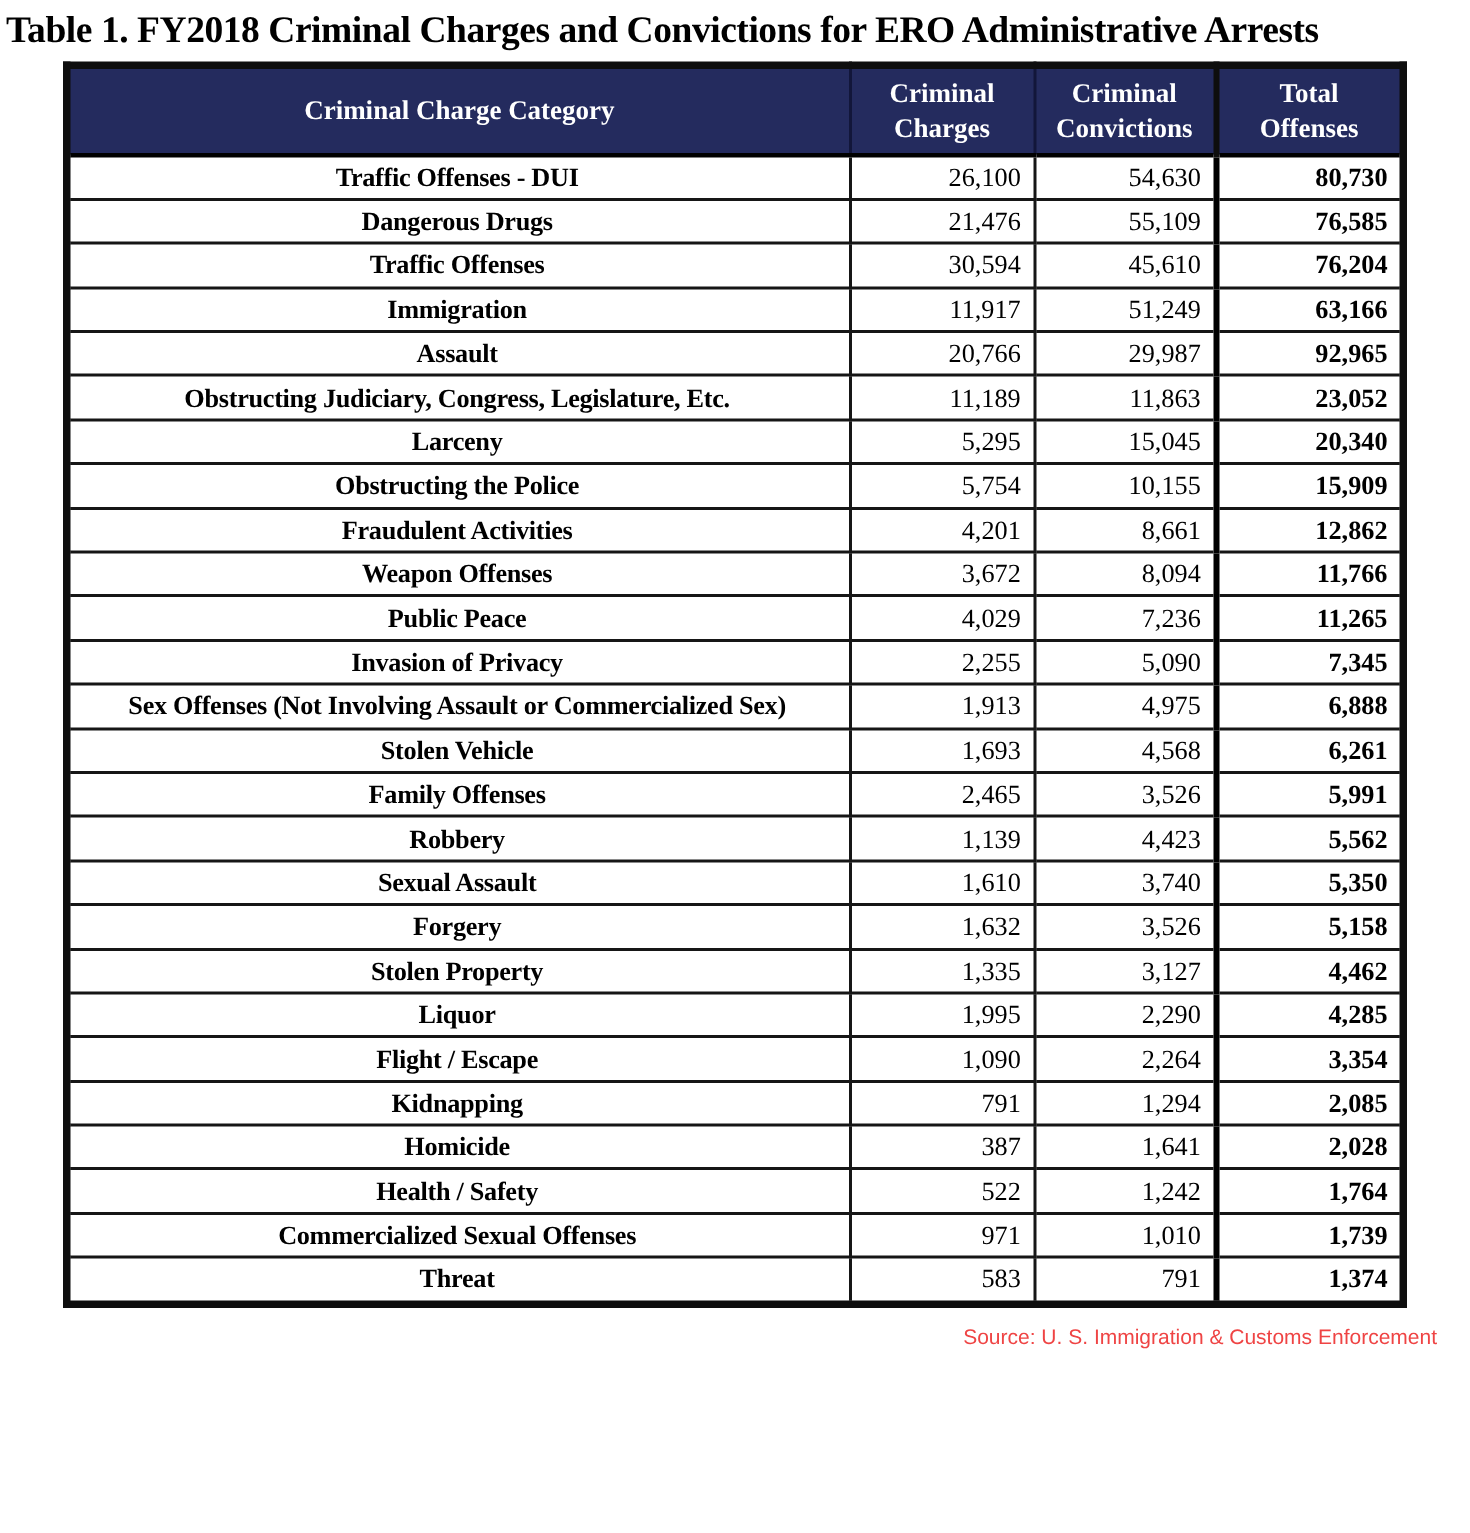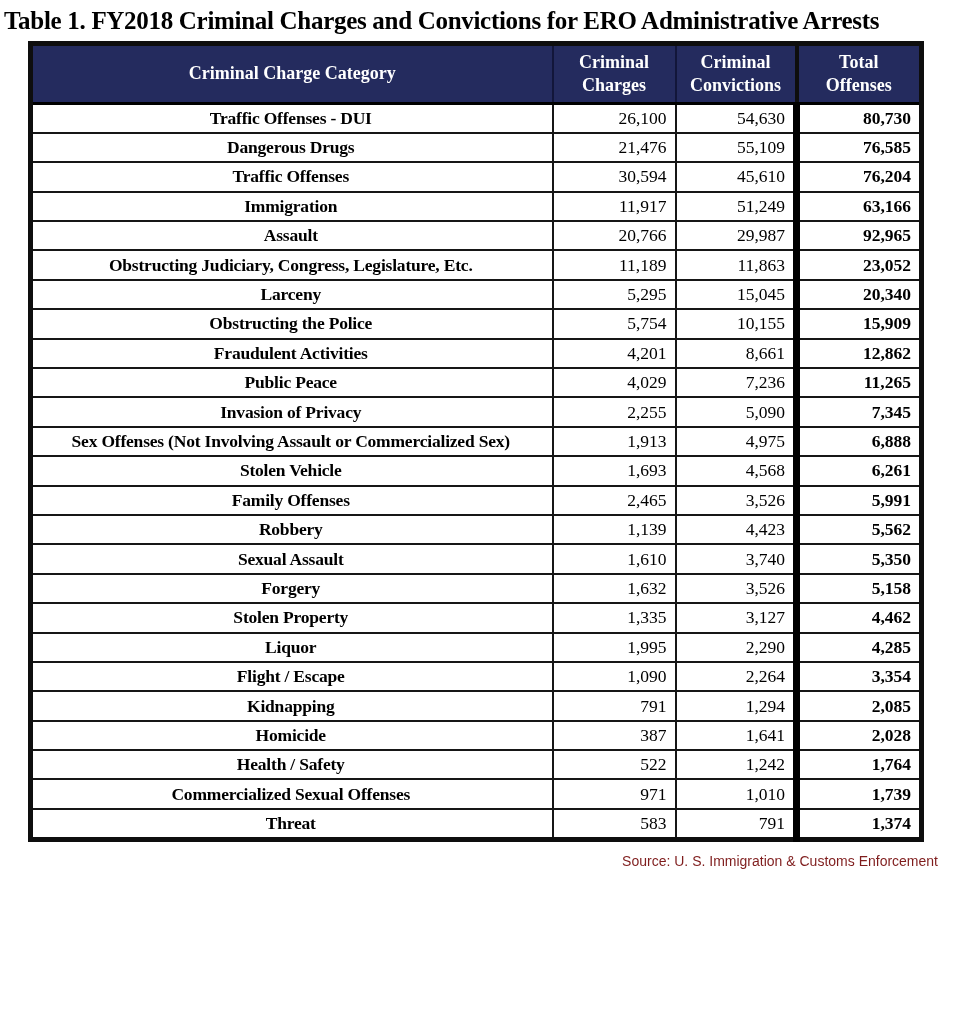--- a/index.html
+++ b/index.html
@@ -19,21 +19,21 @@
   }
   .page-title {
     font-weight: bold;
     font-size: 25px;
     line-height: 1.1;
     padding: 7px 2px 6px 4px;
     white-space: nowrap;
     letter-spacing: -0.3px;
   }
   .table-wrap {
-    margin-left: 28px;
+    margin-left: 42px;
     width: 896px;
   }
   table.data-table {
     border-collapse: collapse;
     width: 896px;
     table-layout: fixed;
     border: 5px solid #0e0e0e;
   }
   col.c-cat   { width: 522px; }
   col.c-chg   { width: 123px; }
@@ -69,29 +69,30 @@
     text-align: center;
     padding-left: 5px;
     font-weight: 600;
     letter-spacing: -0.2px;
   }
   tbody td.num {
     text-align: right;
   }
   tbody td.total {
     font-weight: bold;
-    border-left: 7px solid #000000;
+    border-left: 4px solid #000000;
   }
   .source-line {
     font-family: "Liberation Sans", sans-serif;
     font-size: 14px;
-    color: #7f1d1d;
+    color: #ef4444;
     text-align: right;
     width: 938px;
     margin-top: 11px;
+    padding-left: 20px;
   }
 </style>
 </head>
 <body>
 
 <div class="page">
 
   <div class="page-title">Table 1. FY2018 Criminal Charges and Convictions for ERO Administrative Arrests</div>
 
   <div class="table-wrap">
@@ -159,20 +160,26 @@
             <td class="num">10,155</td>
             <td class="num total">15,909</td>
           </tr>
           <tr>
             <td class="cat">Fraudulent Activities</td>
             <td class="num">4,201</td>
             <td class="num">8,661</td>
             <td class="num total">12,862</td>
           </tr>
           <tr>
+            <td class="cat">Weapon Offenses</td>
+            <td class="num">3,672</td>
+            <td class="num">8,094</td>
+            <td class="num total">11,766</td>
+          </tr>
+          <tr>
             <td class="cat">Public Peace</td>
             <td class="num">4,029</td>
             <td class="num">7,236</td>
             <td class="num total">11,265</td>
           </tr>
           <tr>
             <td class="cat">Invasion of Privacy</td>
             <td class="num">2,255</td>
             <td class="num">5,090</td>
             <td class="num total">7,345</td>

